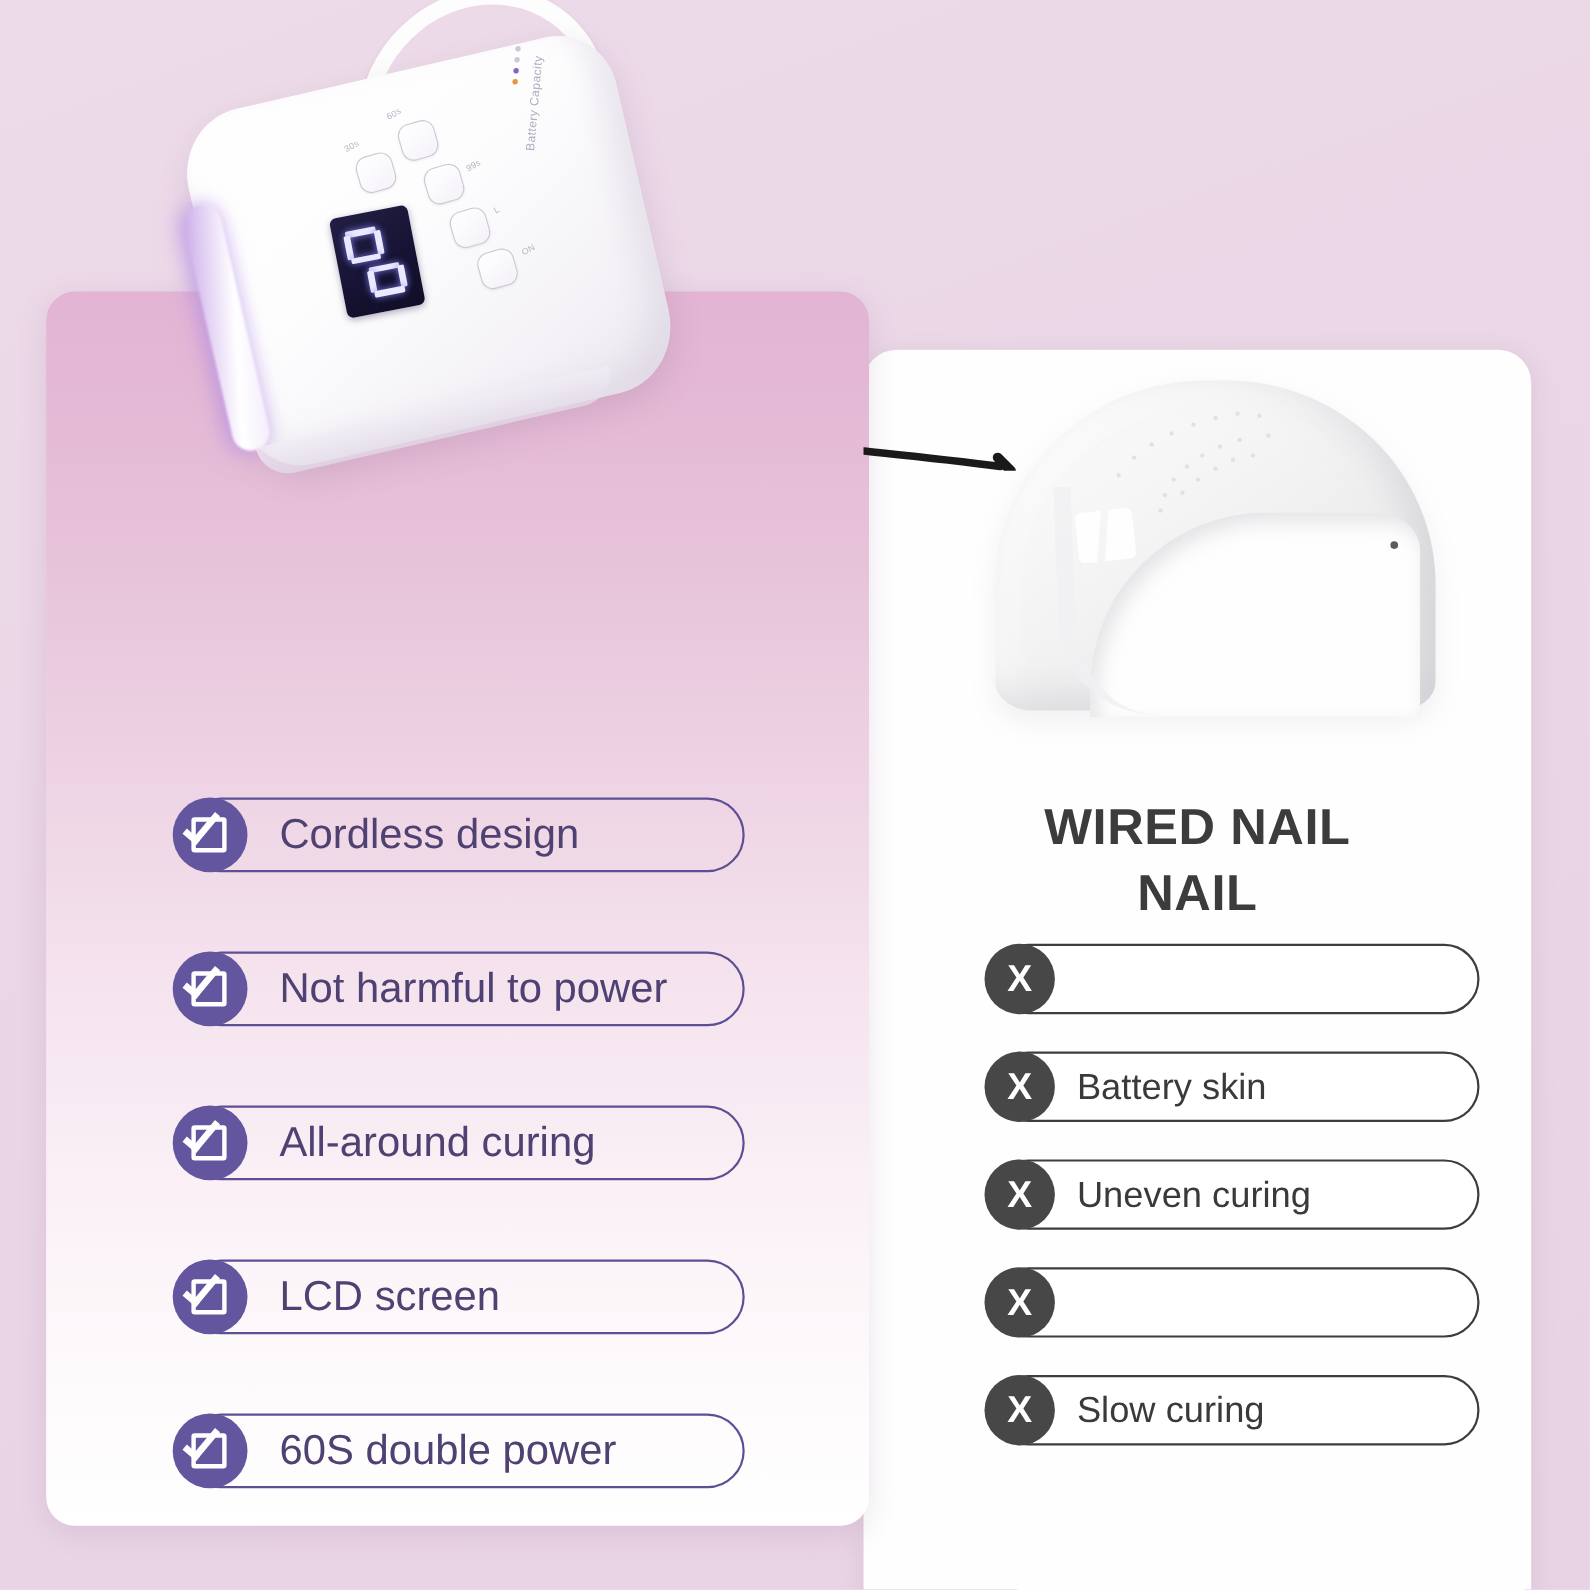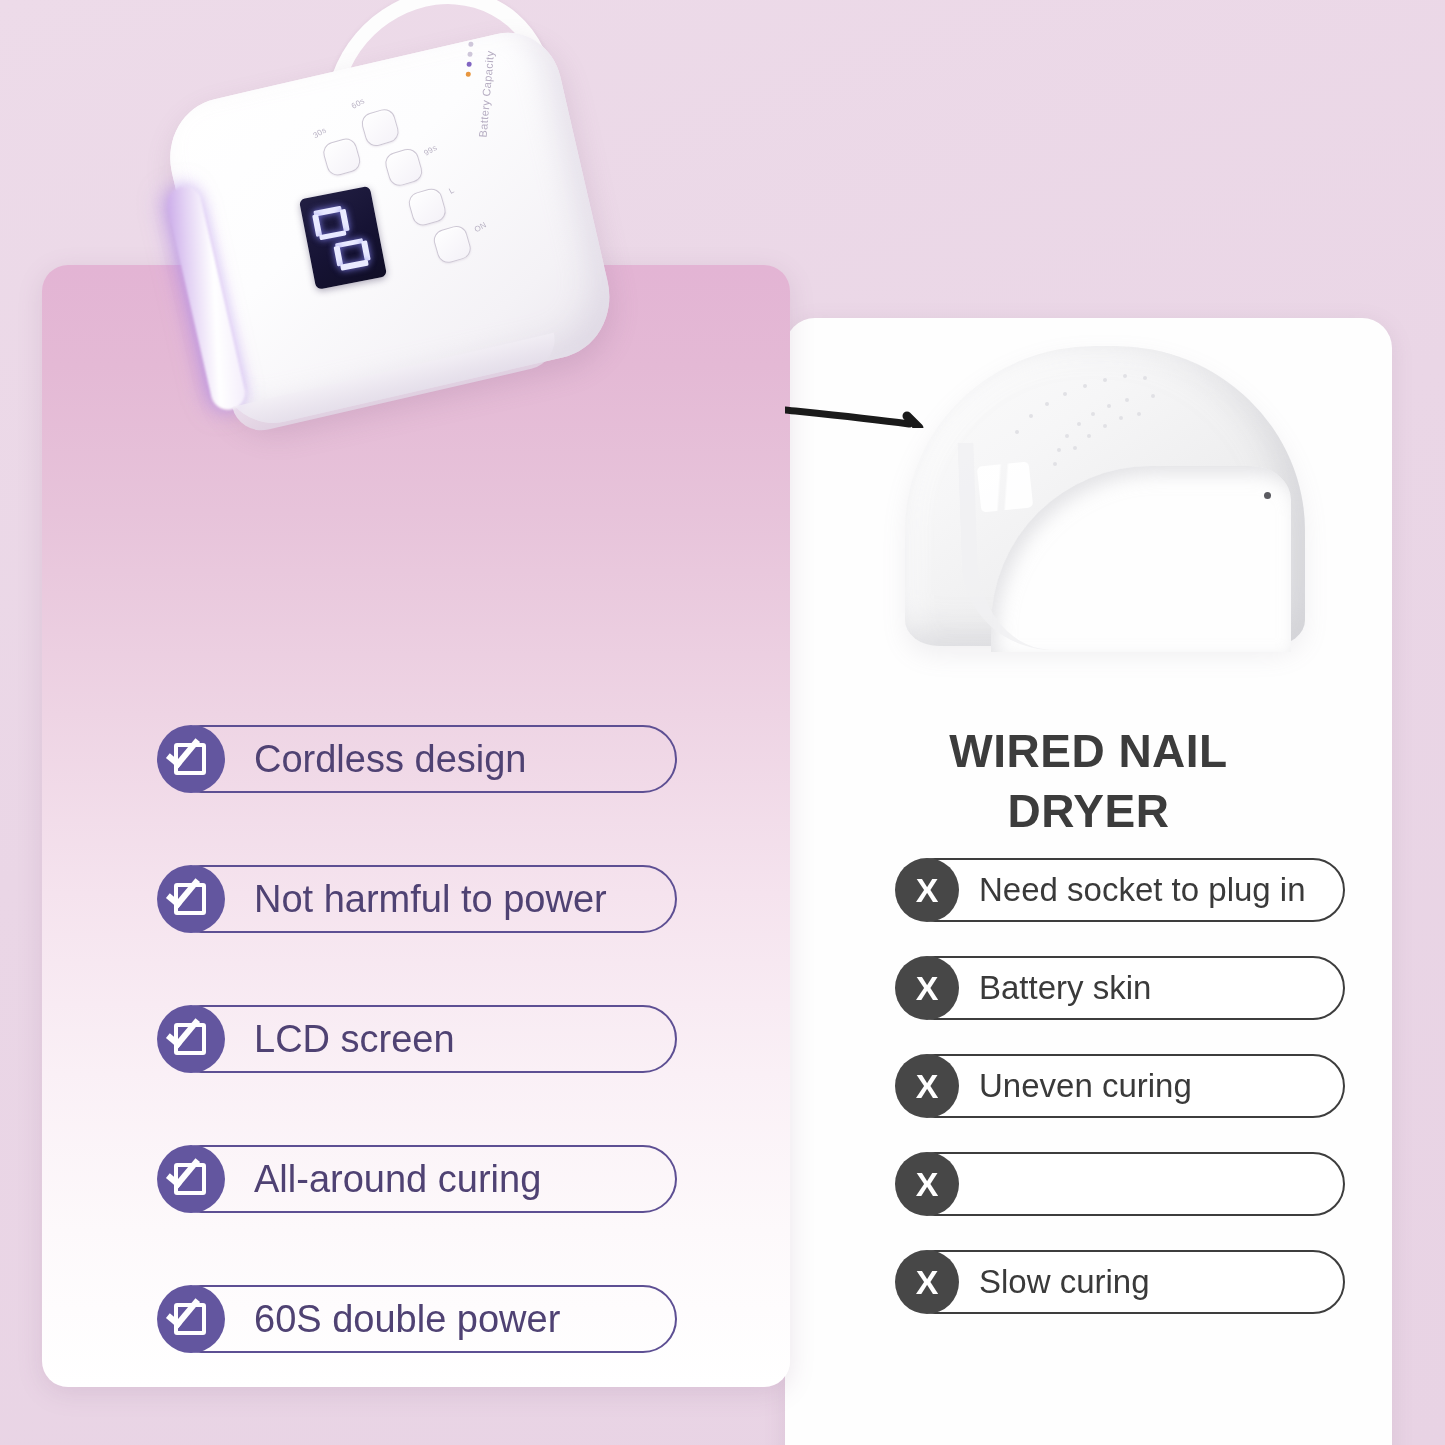--- a/index.html
+++ b/index.html
@@ -399,28 +399,27 @@
         </div>
         <div class="dome-cut"></div>
         <div class="dome-rim"></div>
         <div class="dome-hl"></div>
         <div class="dome-led"></div>
       </div>
     </div>
 
     <div class="right-title">
       <div>WIRED NAIL</div>
-      <div>DRYER</div>
+      <div>NAIL</div>
     </div>
 
     <div class="right-list">
       <div class="con-row">
         <div class="con-pill"></div>
         <div class="con-badge">X</div>
-        <div class="con-text">Need socket to plug in</div>
       </div>
       <div class="con-row">
         <div class="con-pill"></div>
         <div class="con-badge">X</div>
         <div class="con-text">Battery skin</div>
       </div>
       <div class="con-row">
         <div class="con-pill"></div>
         <div class="con-badge">X</div>
         <div class="con-text">Uneven curing</div>
@@ -456,29 +455,29 @@
             <span class="chk-mark"></span>
         </div>
         <div class="feat-text">Not harmful to power</div>
       </div>
       <div class="feat-row">
         <div class="feat-pill"></div>
         <div class="feat-badge">
           <span class="chk-box"></span>
             <span class="chk-mark"></span>
         </div>
-        <div class="feat-text">LCD screen</div>
+        <div class="feat-text">All-around curing</div>
       </div>
       <div class="feat-row">
         <div class="feat-pill"></div>
         <div class="feat-badge">
           <span class="chk-box"></span>
             <span class="chk-mark"></span>
         </div>
-        <div class="feat-text">All-around curing</div>
+        <div class="feat-text">LCD screen</div>
       </div>
       <div class="feat-row">
         <div class="feat-pill"></div>
         <div class="feat-badge">
           <span class="chk-box"></span>
             <span class="chk-mark"></span>
         </div>
         <div class="feat-text">60S double power</div>
       </div>
     </div>

